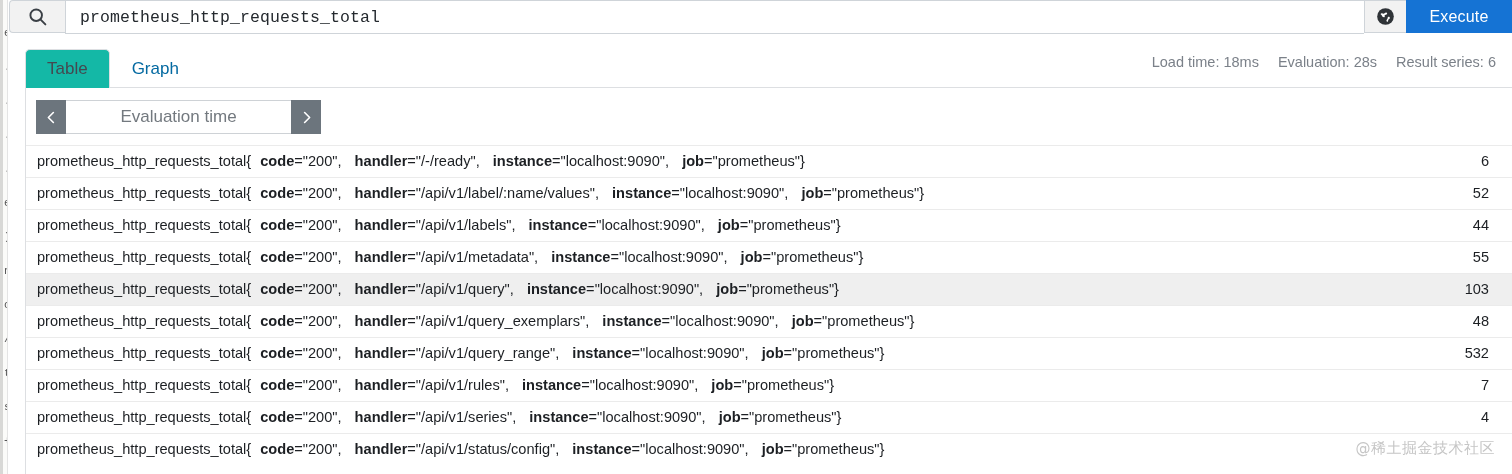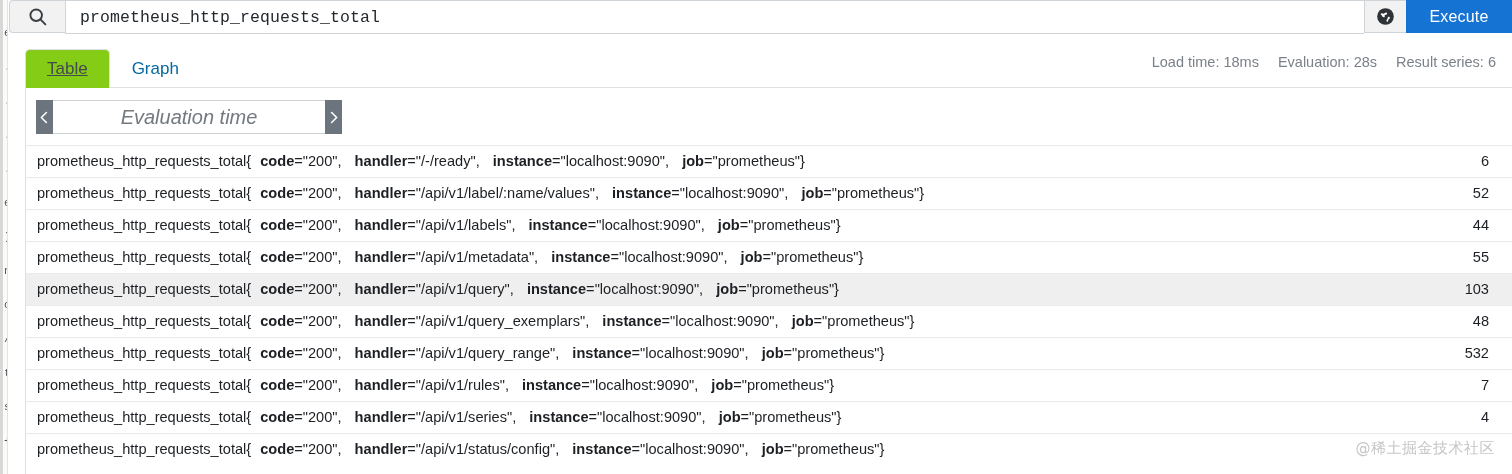--- a/index.html
+++ b/index.html
@@ -122,24 +122,23 @@
     cursor: pointer;
     border: 1px solid transparent;
     border-bottom: none;
     border-top-left-radius: 5px;
     border-top-right-radius: 5px;
     position: relative;
     background: transparent;
   }
   .tab.active {
     color: #444950;
-    background: #84cc16;
+    background: #14b8a6;
     border-color: #dddfe2 #dddfe2 #ffffff;
     z-index: 3;
-    text-decoration: underline;
   }
   .tab.inactive { color: #0369a1; }
 
   .meta-stats {
     position: absolute;
     right: 16px; top: 12px;
     display: flex;
     gap: 19px;
     font-size: 14.5px;
     color: #7b8189;
@@ -177,25 +176,24 @@
     cursor: pointer;
     font-size: 15px;
   }
   .eval-btn svg { display: block; }
   .eval-input {
     flex: 1;
     border: 1px solid #ced2d6;
     border-left: none; border-right: none;
     background: #ffffff;
     text-align: center;
-    font-size: 20px;
+    font-size: 17px;
     color: #6c757d;
     outline: none;
     font-family: "Liberation Sans", sans-serif;
-    font-style: italic;
   }
   .eval-input::placeholder { color: #73797f; opacity: 1; }
 
   
   .results {
     position: absolute;
     left: 0; top: 57px;
     width: 1495px;
   }
   .res-row {

